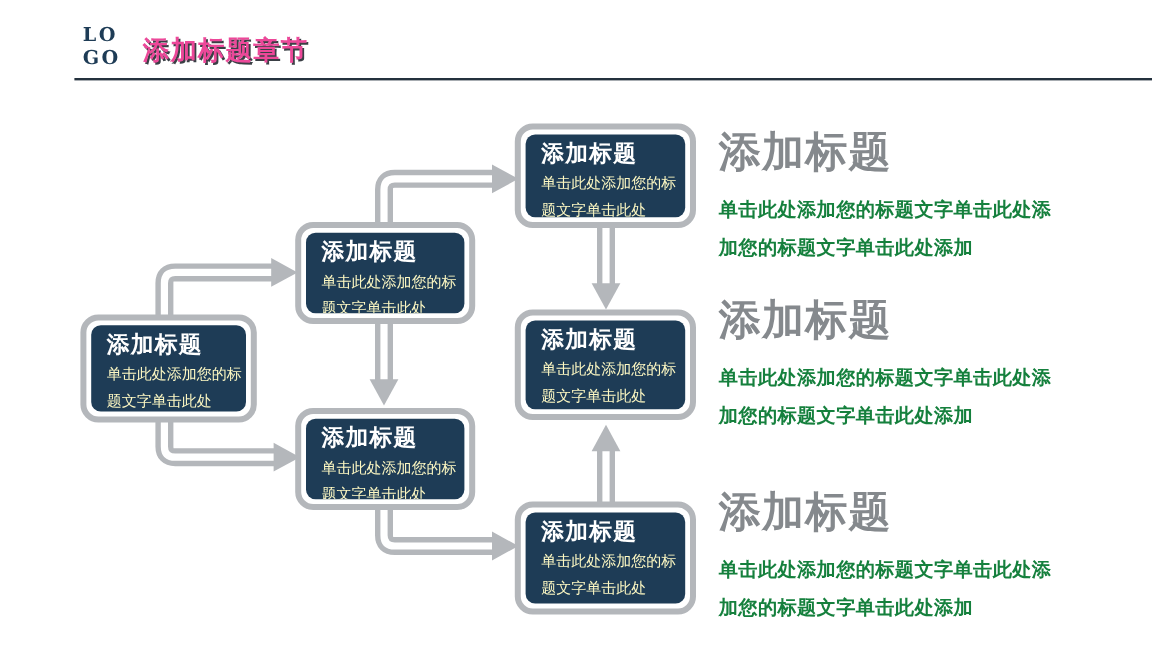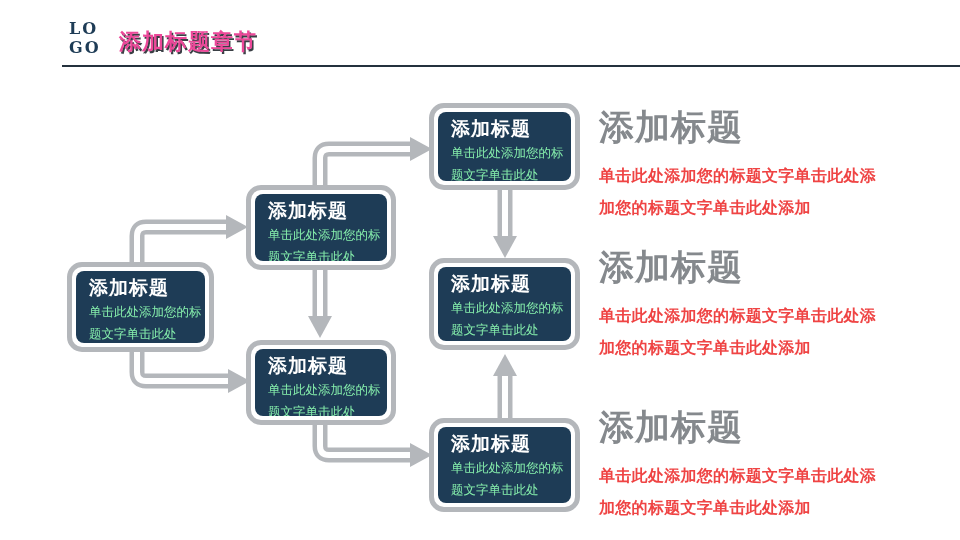--- a/index.html
+++ b/index.html
@@ -32,21 +32,21 @@
   .flow-box-inner{
     width:100%;height:100%;box-sizing:border-box;
     background:#1e3c56;border-radius:8px;
     padding:5px 6px 0 13px;overflow:hidden;
   }
   .flow-box-title{
     font-size:19px;font-weight:bold;color:#ffffff;
     letter-spacing:1px;line-height:24px;white-space:nowrap;
   }
   .flow-box-line{
-    font-size:12.5px;color:#86efac;line-height:19px;margin-top:3px;
+    font-size:12.5px;color:#fef9c3;line-height:19px;margin-top:3px;
     white-space:nowrap;
   }
   .b1{left:43px;top:262px;width:147px;height:90px;}
   .b2{left:222px;top:185px;width:150px;height:85px;}
   .b3{left:222px;top:340px;width:150px;height:85px;}
   .b4{left:405px;top:103px;width:151px;height:87px;}
   .b5{left:405px;top:258px;width:151px;height:92px;}
   .b6{left:405px;top:418px;width:151px;height:94px;}
   
   .arrows{position:absolute;left:0;top:0;width:960px;height:540px;pointer-events:none;}
@@ -57,21 +57,21 @@
   .section{position:absolute;left:575px;width:300px;}
   .s1{top:106px;}
   .s2{top:246px;}
   .s3{top:406px;}
   .section-heading{
     font-size:35px;font-weight:bold;color:#85898d;
     line-height:42px;letter-spacing:1px;white-space:nowrap;
   }
   .section-body{margin-top:12px;}
   .section-line{
-    display:block;font-size:16px;font-weight:bold;color:#ef4444;
+    display:block;font-size:16px;font-weight:bold;color:#15803d;
     line-height:32px;letter-spacing:0.3px;white-space:nowrap;
   }
 </style>
 </head>
 <body>
 
 <div class="slide">
 
   <div class="logo">
     <div>LO</div>

